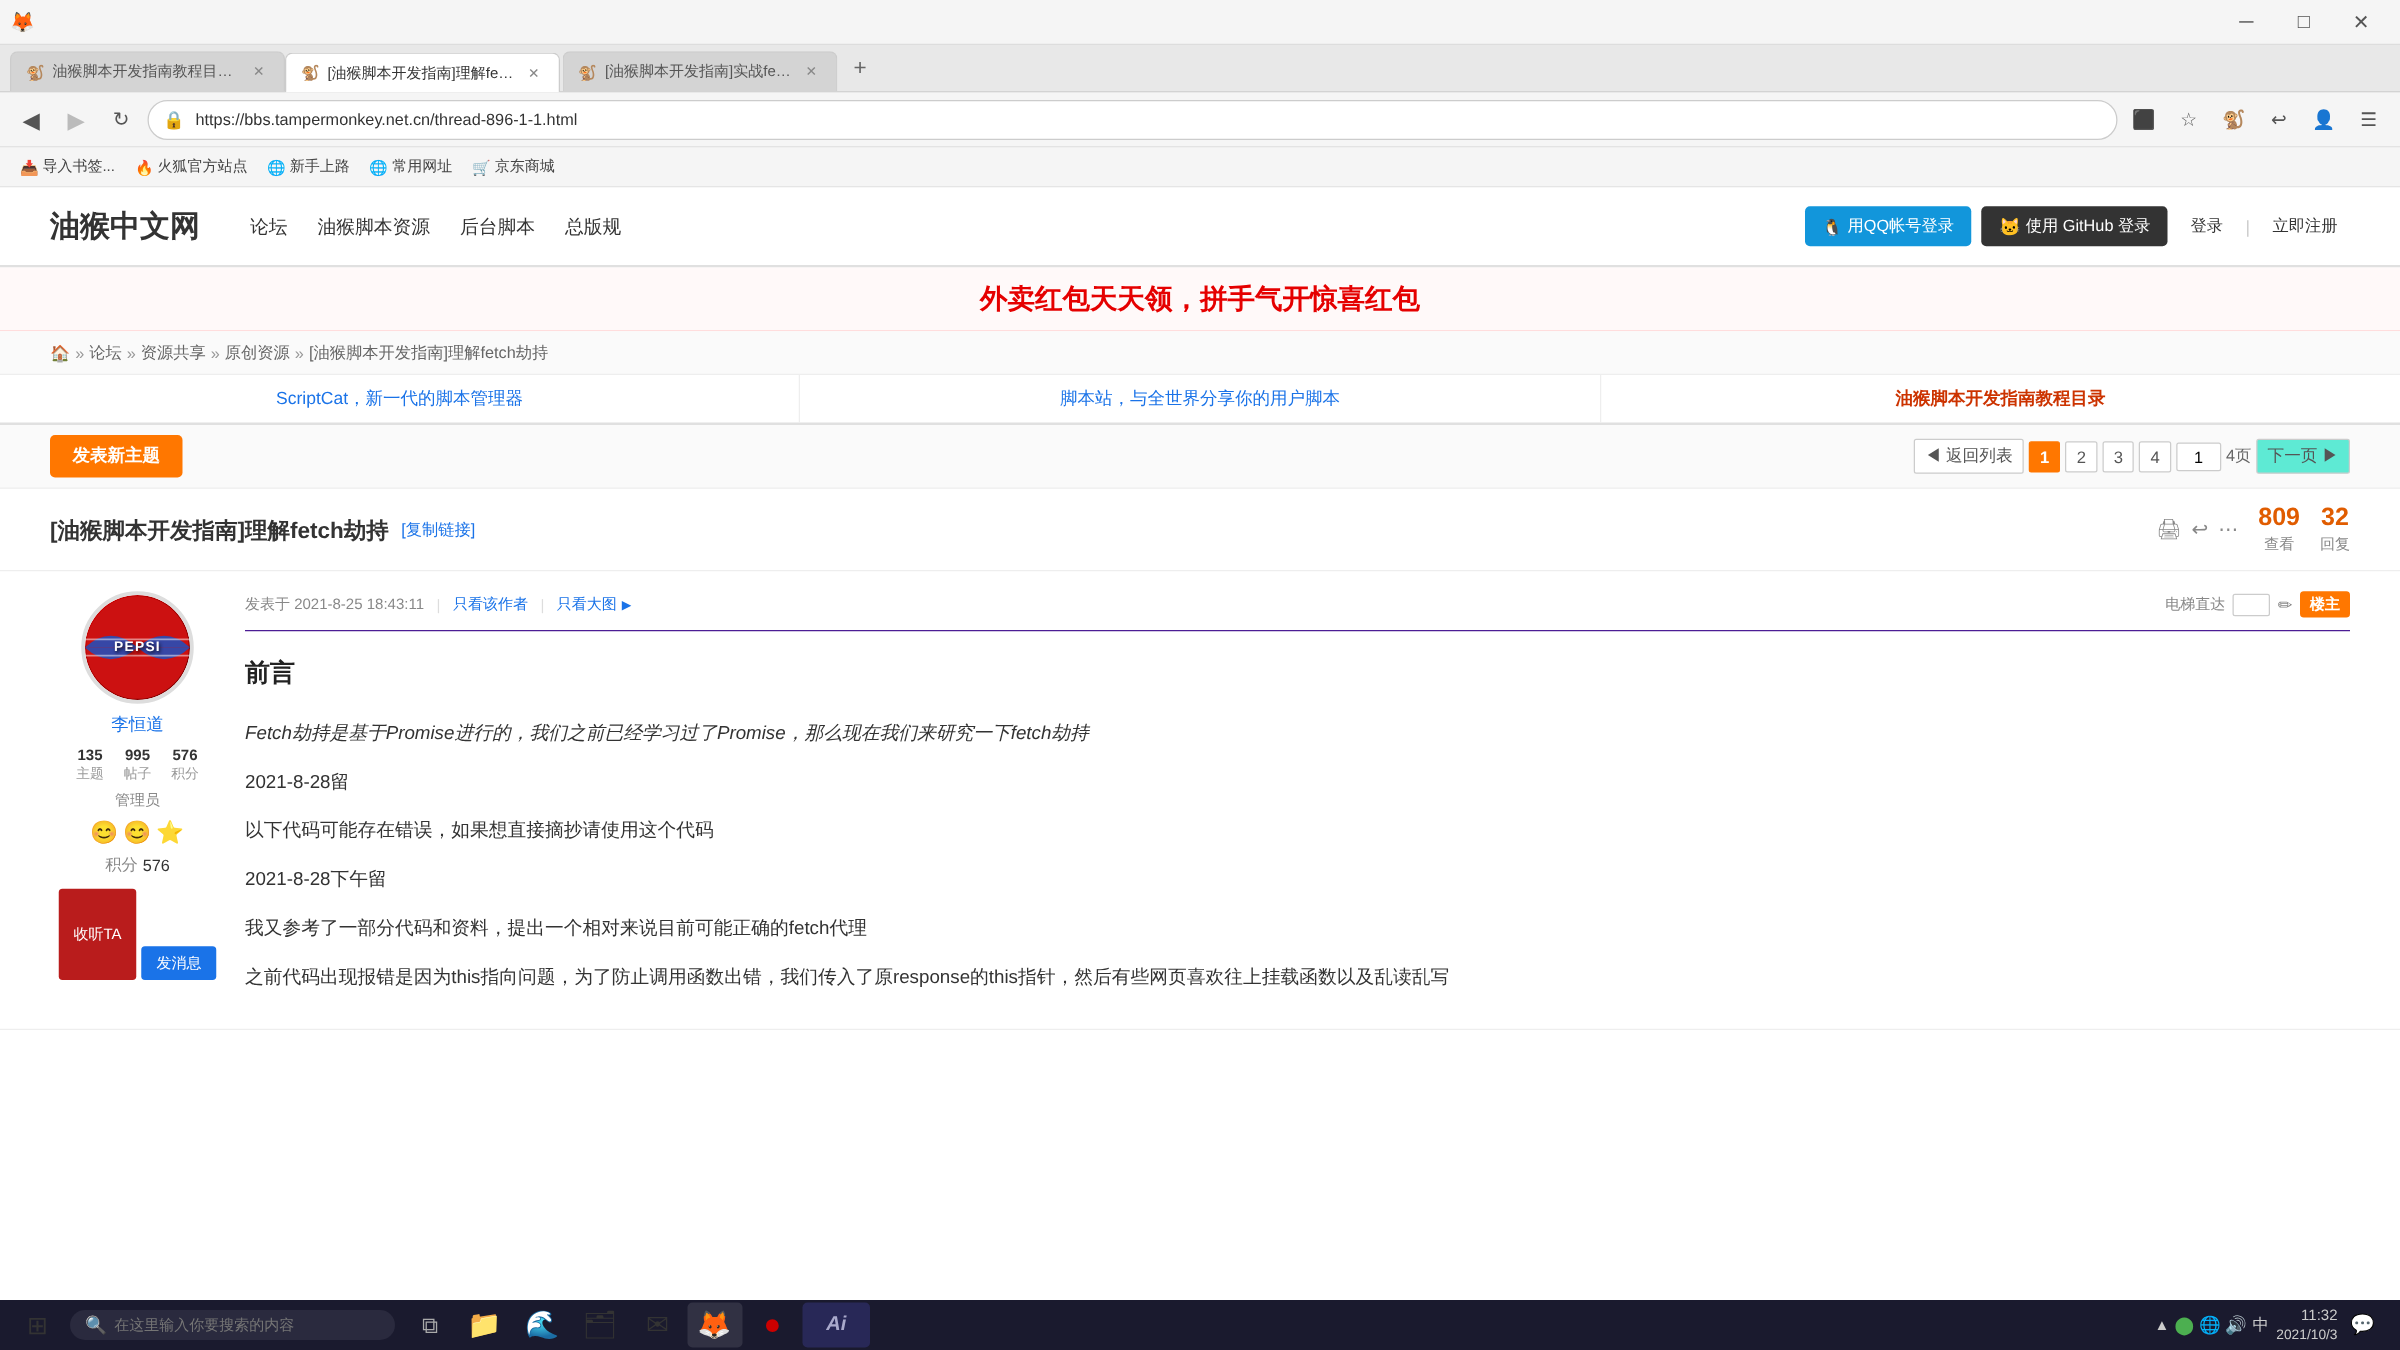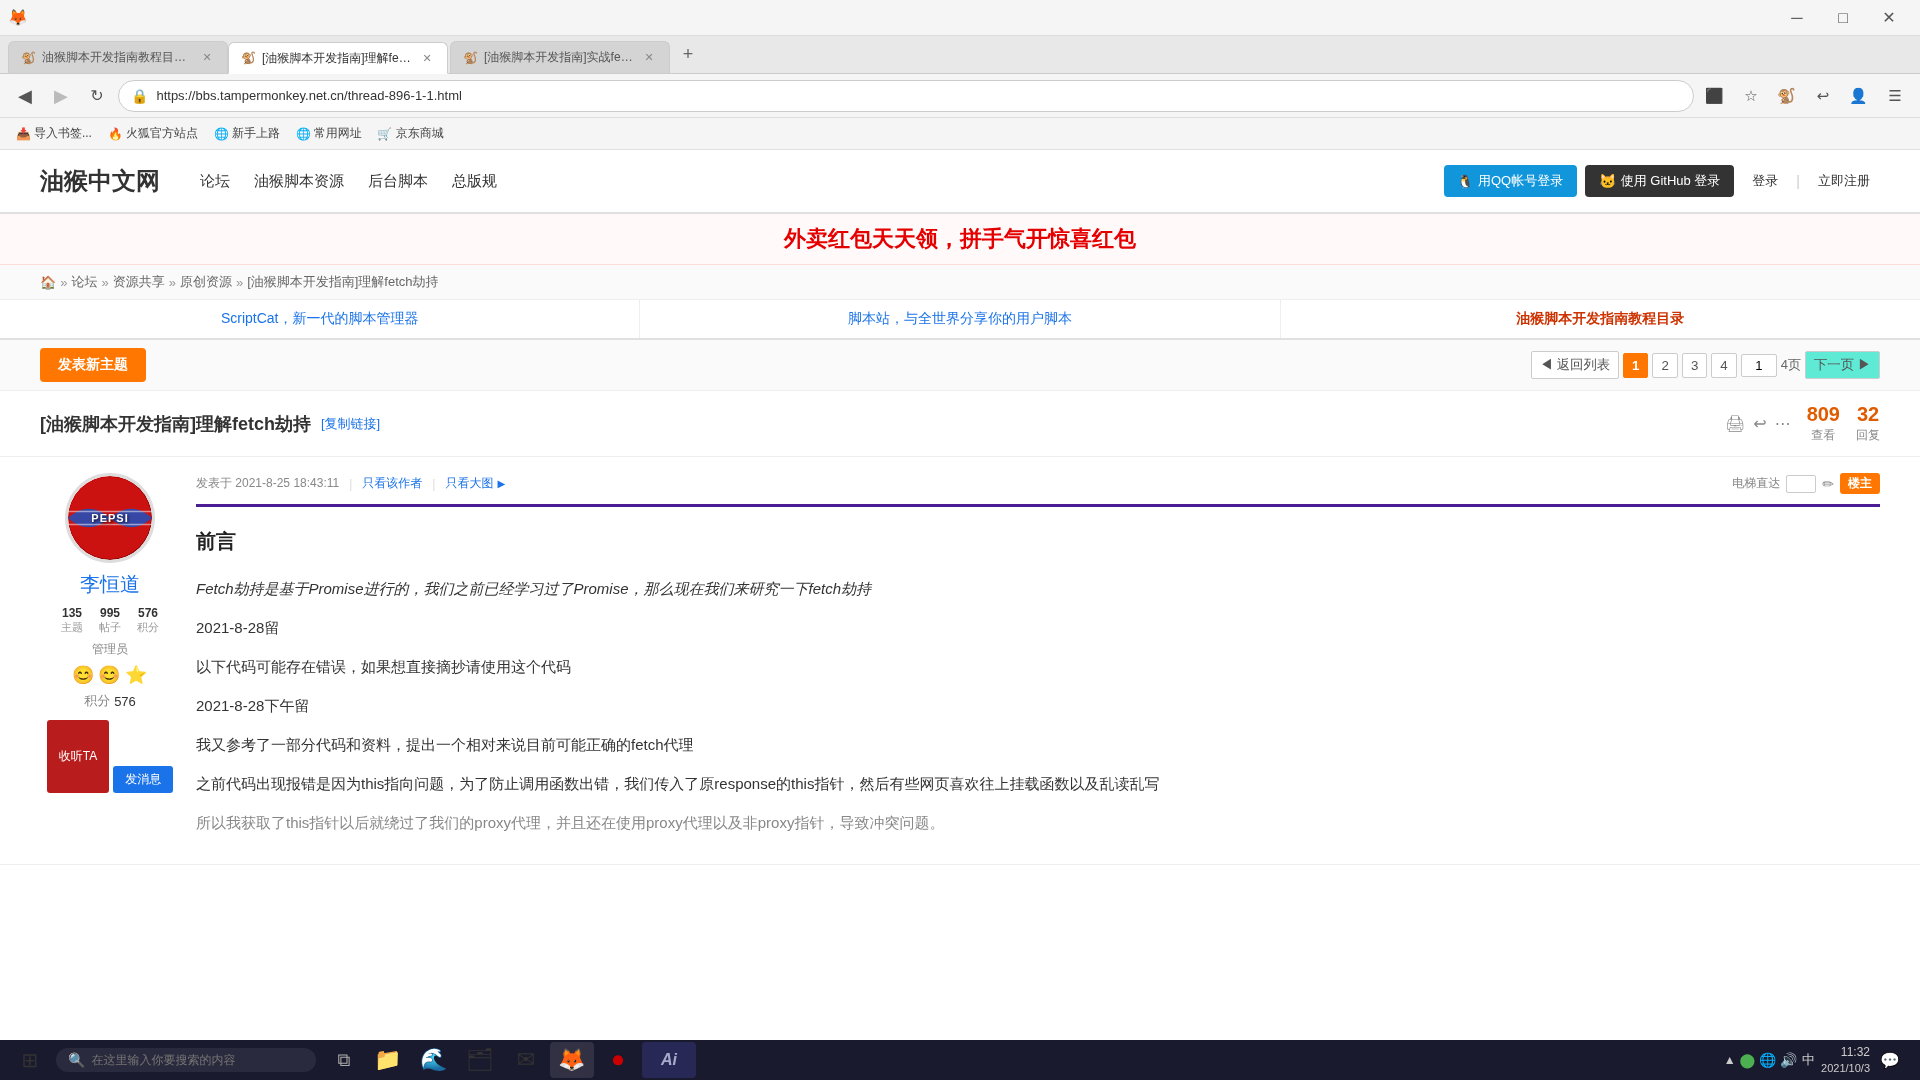--- a/index.html
+++ b/index.html
@@ -165,21 +165,21 @@
           <svg viewBox="0 0 90 90" style="position:absolute;top:0;left:0;width:100%;height:100%;">
             <circle cx="45" cy="45" r="44" fill="#cc1111"></circle>
             <path d="M0,45 Q22,25 45,45 Q68,25 90,45" fill="#1155cc" opacity="0.8"></path>
             <path d="M0,45 Q22,65 45,45 Q68,65 90,45" fill="#1155cc" opacity="0.8"></path>
             <path d="M0,38 Q45,38 90,38" stroke="#fff" stroke-width="1.5" fill="none" opacity="0.5"></path>
             <path d="M0,52 Q45,52 90,52" stroke="#fff" stroke-width="1.5" fill="none" opacity="0.5"></path>
           </svg>
           <span style="position:relative;z-index:2;color:#fff;font-size:11px;font-weight:900;letter-spacing:1px;text-shadow:1px 1px 3px rgba(0,0,0,0.8);">PEPSI</span>
         </div>
       </div>
-      <div style="color:#1a73e8;font-size:20px;margin-bottom:8px;cursor:pointer;">李恒道</div>
+      <div style="color:#1a73e8;font-size:14px;margin-bottom:8px;cursor:pointer;">李恒道</div>
       <div style="display:flex;justify-content:center;gap:16px;font-size:12px;color:#333;margin-bottom:2px;">
         <div style="text-align:center;">
           <div style="font-weight:bold;">135</div>
           <div style="color:#999;font-size:11px;">主题</div>
         </div>
         <div style="text-align:center;">
           <div style="font-weight:bold;">995</div>
           <div style="color:#999;font-size:11px;">帖子</div>
         </div>
         <div style="text-align:center;">
@@ -197,21 +197,21 @@
         <span style="color:#888;">积分</span>
         <span style="color:#333;">576</span>
       </div>
       <div style="display:flex;gap:4px;justify-content:center;">
         <button style="background:#b91c1c;color:#fff;padding:5px 12px;border-radius:3px;font-size:12px;cursor:pointer;border:none;">收听TA</button>
         <button style="background:#1a73e8;color:#fff;padding:5px 12px;border-radius:3px;font-size:12px;cursor:pointer;border:none;margin-top:46px;">发消息</button>
       </div>
     </div>
 
     <div style="flex:1;">
-      <div style="padding:0 0 10px;font-size:12px;color:#888;display:flex;align-items:center;gap:10px;border-bottom:3px solid #4c1d95;margin-bottom:16px;">
+      <div style="padding:0 0 10px;font-size:12px;color:#888;display:flex;align-items:center;gap:10px;border-bottom:1px solid #4c1d95;margin-bottom:16px;">
         <span>发表于 2021-8-25 18:43:11</span>
         <span style="color:#ddd;">|</span>
         <a style="color:#1a73e8;cursor:pointer;text-decoration:none;">只看该作者</a>
         <span style="color:#ddd;">|</span>
         <a style="color:#1a73e8;cursor:pointer;text-decoration:none;display:flex;align-items:center;gap:4px;">
           <span>只看大图</span>
           <span style="font-size:10px;">▶</span>
         </a>
         <div style="margin-left:auto;display:flex;align-items:center;gap:6px;">
           <span style="color:#888;font-size:12px;">电梯直达</span>
@@ -222,21 +222,20 @@
       </div>
 
       <div style="font-size:15px;line-height:1.8;color:#333;">
         <h2 style="font-size:20px;margin-bottom:16px;color:#222;">前言</h2>
         <p style="margin-bottom:12px;font-style:italic;">Fetch劫持是基于Promise进行的，我们之前已经学习过了Promise，那么现在我们来研究一下fetch劫持</p>
         <p style="margin-bottom:12px;">2021-8-28留</p>
         <p style="margin-bottom:12px;">以下代码可能存在错误，如果想直接摘抄请使用这个代码</p>
         <p style="margin-bottom:12px;">2021-8-28下午留</p>
         <p style="margin-bottom:12px;">我又参考了一部分代码和资料，提出一个相对来说目前可能正确的fetch代理</p>
         <p style="margin-bottom:12px;">之前代码出现报错是因为this指向问题，为了防止调用函数出错，我们传入了原response的this指针，然后有些网页喜欢往上挂载函数以及乱读乱写</p>
-        <p style="margin-bottom:12px;color:#888;">所以我获取了this指针以后就绕过了我们的proxy代理，并且还在使用proxy代理以及非proxy指针，导致冲突问题。</p>
       </div>
     </div>
   </div>
 
 </div>
 
 <div style="height:40px;background:#1a1a2e;display:flex;align-items:center;padding:0 8px;gap:4px;position:fixed;bottom:0;left:0;width:1920px;">
   <div style="width:44px;height:36px;display:flex;align-items:center;justify-content:center;cursor:pointer;">
     <span style="font-size:20px;">⊞</span>
   </div>

